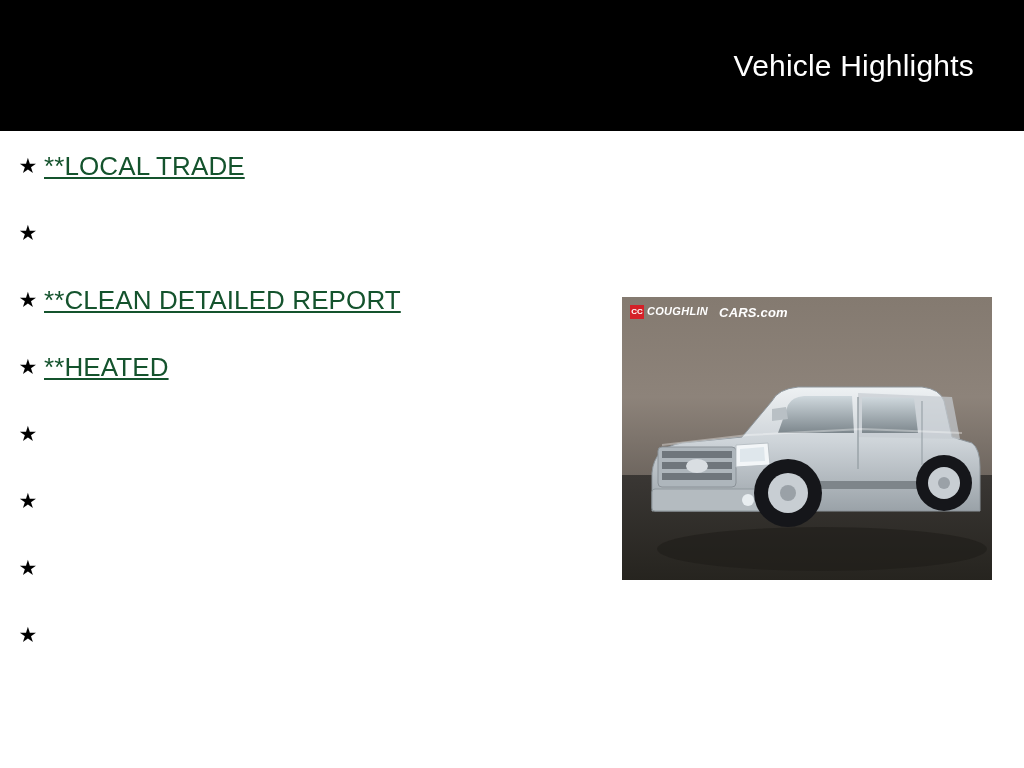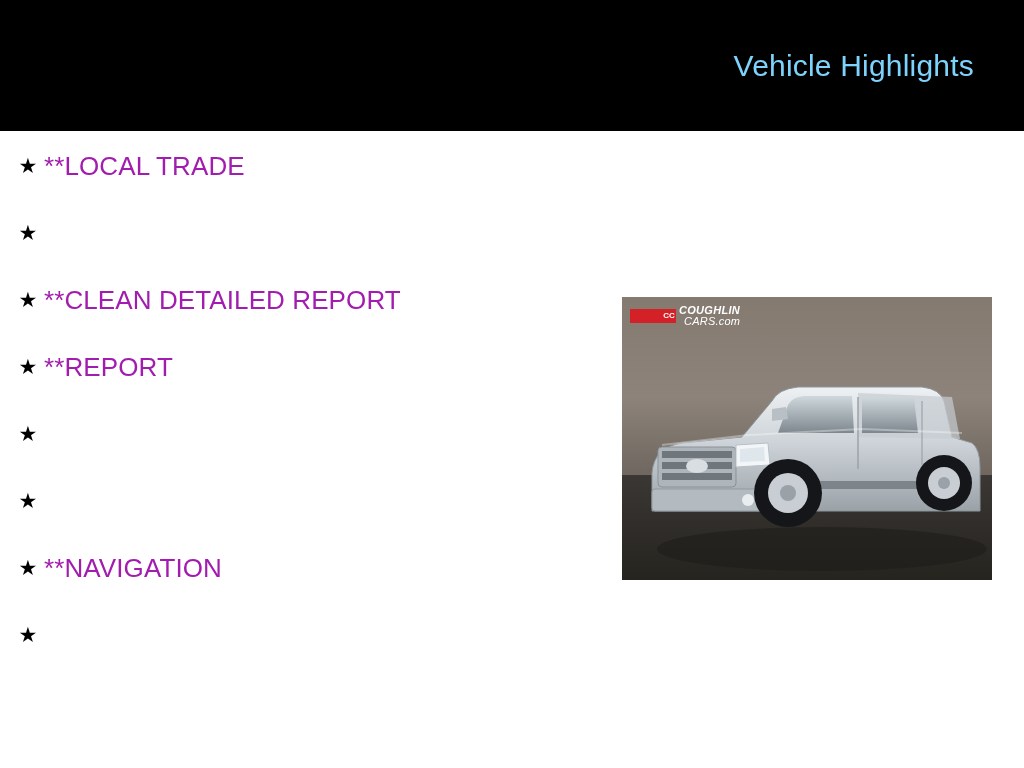--- a/index.html
+++ b/index.html
@@ -26,21 +26,21 @@
     left: 0;
     top: 0;
     width: 1024px;
     height: 131px;
     background: #000000;
   }
   .header-title {
     position: absolute;
     right: 50px;
     top: 49px;
-    color: #7dd3fc;
+    color: #ffffff;
     font-size: 30px;
     font-weight: 400;
     letter-spacing: 0.2px;
     line-height: 34px;
     white-space: nowrap;
   }
   
   .highlights {
     position: absolute;
     left: 12px;
@@ -61,23 +61,24 @@
     width: 32px;
     text-align: center;
     font-size: 21px;
     line-height: 36px;
     color: #000000;
   }
   .highlight-text {
     flex: 1 1 auto;
     font-size: 26px;
     line-height: 36px;
-    color: #a21caf;
+    color: #14532d;
     letter-spacing: 0.1px;
     white-space: pre-line;
+    text-decoration: underline;
   }
   
   .photo {
     position: absolute;
     left: 622px;
     top: 297px;
     width: 370px;
     height: 283px;
     overflow: hidden;
     background: #6a625c;
@@ -95,41 +96,40 @@
   }
   .photo-logo .mark {
     width: 14px;
     height: 14px;
     background: #d42027;
     color: #ffffff;
     font-size: 8px;
     line-height: 14px;
     text-align: center;
     font-weight: bold;
-    padding-left: 32px;
   }
   .photo-logo .wordmark {
     display: flex;
-    flex-direction: column;
+    flex-direction: row;
     line-height: 1;
-    align-items: flex-end;
   }
   .photo-logo .wordmark .w1 {
     color: #ffffff;
     font-size: 11px;
     font-weight: bold;
     font-style: italic;
     letter-spacing: 0.3px;
   }
   .photo-logo .wordmark .w2 {
     color: #ffffff;
-    font-size: 11px;
-    font-weight: normal;
+    font-size: 13px;
+    font-weight: bold;
     font-style: italic;
     letter-spacing: 0.2px;
+    margin-left: 11px;
   }
 </style>
 </head>
 <body>
 
 <div class="page">
 
   <div class="header">
     <div class="header-title">Vehicle Highlights</div>
   </div>
@@ -141,31 +141,30 @@
     </li>
     <li class="highlight-item">
       <span class="bullet-star">★</span>
     </li>
     <li class="highlight-item">
       <span class="bullet-star">★</span>
       <span class="highlight-text">**CLEAN DETAILED REPORT</span>
     </li>
     <li class="highlight-item">
       <span class="bullet-star">★</span>
-      <span class="highlight-text">**REPORT</span>
-    </li>
-    <li class="highlight-item">
-      <span class="bullet-star">★</span>
-    </li>
-    <li class="highlight-item">
-      <span class="bullet-star">★</span>
-    </li>
-    <li class="highlight-item">
-      <span class="bullet-star">★</span>
-      <span class="highlight-text">**NAVIGATION</span>
+      <span class="highlight-text">**HEATED</span>
+    </li>
+    <li class="highlight-item">
+      <span class="bullet-star">★</span>
+    </li>
+    <li class="highlight-item">
+      <span class="bullet-star">★</span>
+    </li>
+    <li class="highlight-item">
+      <span class="bullet-star">★</span>
     </li>
     <li class="highlight-item">
       <span class="bullet-star">★</span>
     </li>
   </ul>
 
   <div class="photo">
     <svg width="370" height="283" viewBox="0 0 370 283">
       <defs>
         <linearGradient id="wallg" x1="0" y1="0" x2="0" y2="1">

